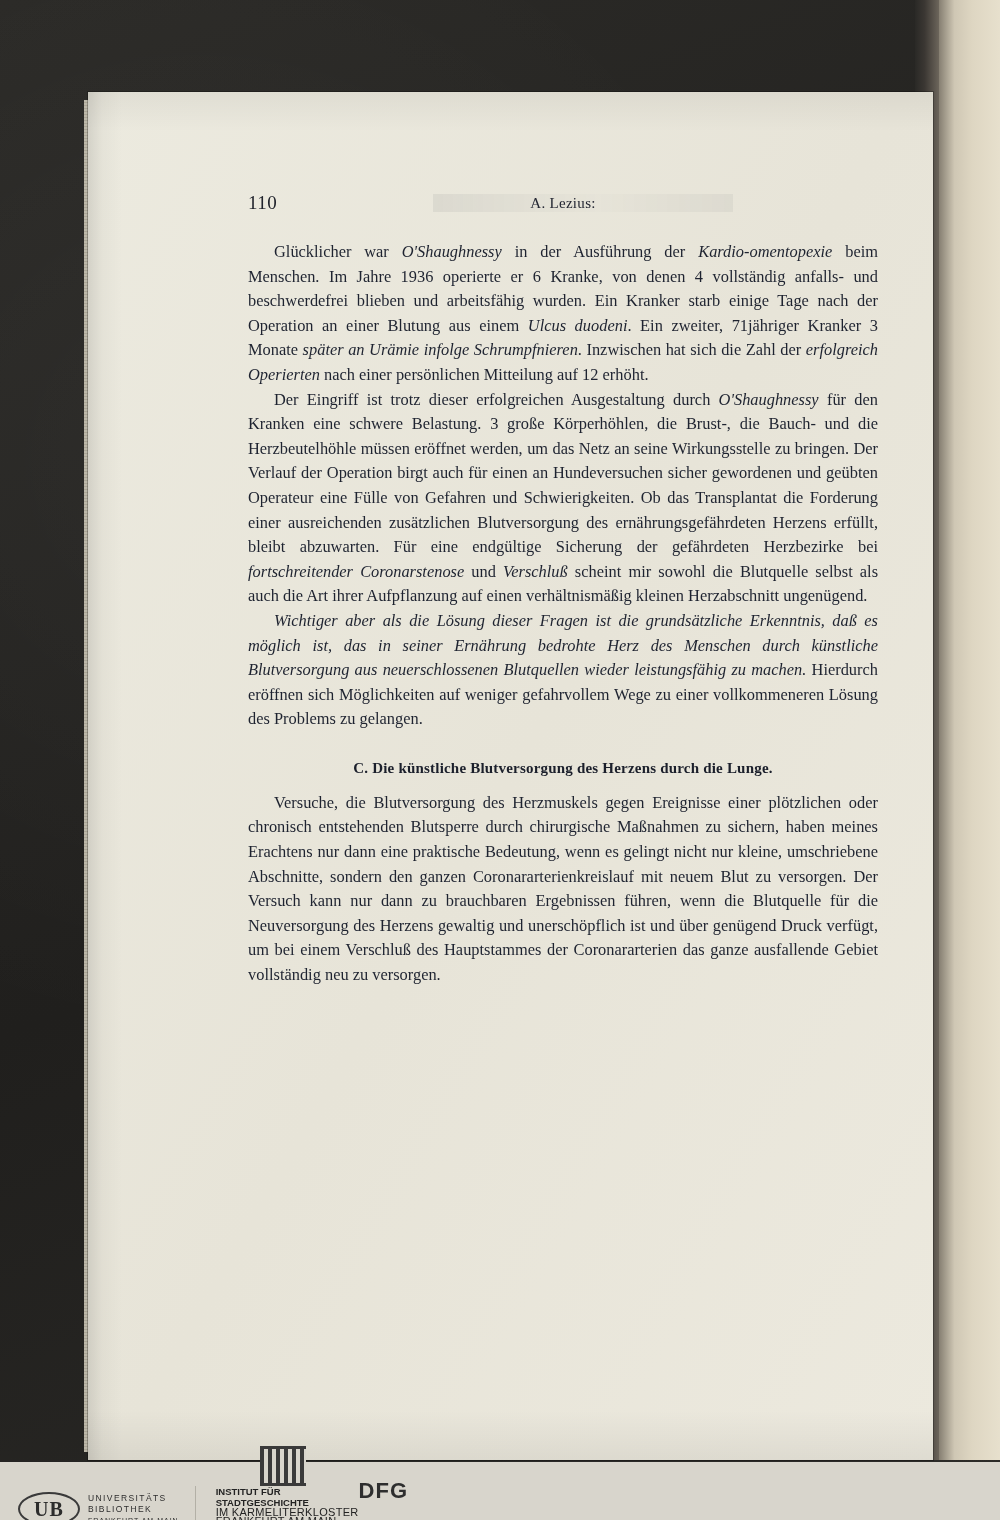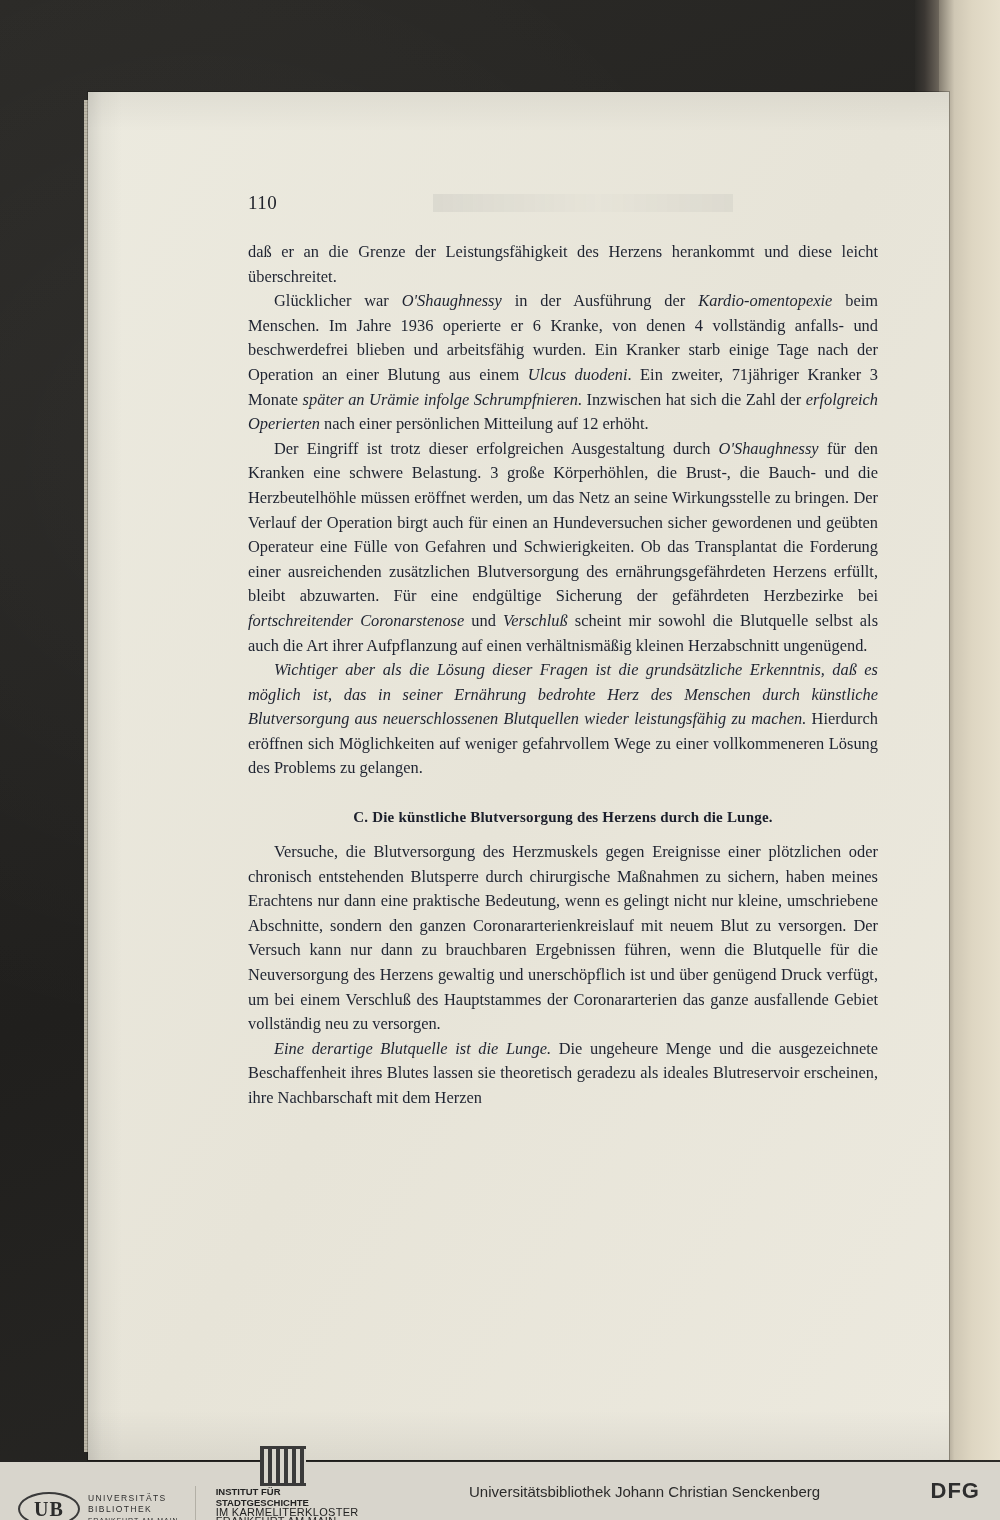--- a/index.html
+++ b/index.html
@@ -52,21 +52,20 @@
     top: 92px;
     width: 845px;
     height: 1368px;
     background: #e9e7dd;
     box-shadow: 0 0 0 1px rgba(0,0,0,0.25);
     background-image:
       linear-gradient(90deg, rgba(0,0,0,0.10) 0px, rgba(0,0,0,0.03) 14px, rgba(0,0,0,0) 34px),
       linear-gradient(180deg, rgba(0,0,0,0.05), rgba(0,0,0,0) 40px),
       linear-gradient(0deg, rgba(0,0,0,0.06), rgba(0,0,0,0) 50px),
       linear-gradient(120deg, #eceadf 0%, #e7e4d8 50%, #ece9de 100%);
-    padding-left: 16px;
   }
   
   .page-stack {
     position: absolute;
     left: 84px;
     top: 100px;
     width: 10px;
     height: 1352px;
     background: repeating-linear-gradient(180deg,
       #cdc8b8 0px, #cdc8b8 2px,
@@ -241,31 +240,30 @@
 <div class="book-right-edge"></div>
 <div class="book-right-edge dark-gutter"></div>
 <div class="page-stack"></div>
 
 <div class="page">
   <div class="content">
 
     <div class="runhead">
       <div class="ghost"></div>
       <div class="folio">110</div>
+      <div class="runtitle">A. Lezius:</div>
     </div>
 
-    <p id="p1"><span>daß er an die Grenze der Leistungsfähigkeit des Herzens herankommt und diese leicht überschreitet.</span></p>
     <p id="p2" class="indent"><span>Glücklicher war </span><span class="ital">O'Shaughnessy</span><span> in der Ausführung der </span><span class="ital">Kardio-omentopexie</span><span> beim Menschen. Im Jahre 1936 operierte er 6 Kranke, von denen 4 vollständig anfalls- und beschwerdefrei blieben und arbeitsfähig wurden. Ein Kranker starb einige Tage nach der Operation an einer Blutung aus einem </span><span class="ital">Ulcus duodeni</span><span>. Ein zweiter, 71jähriger Kranker 3 Monate </span><span class="ital">später an Urämie infolge Schrumpfnieren</span><span>. Inzwischen hat sich die Zahl der </span><span class="ital">erfolgreich Operierten</span><span> nach einer persönlichen Mitteilung auf 12 erhöht.</span></p>
     <p id="p3" class="indent"><span>Der Eingriff ist trotz dieser erfolgreichen Ausgestaltung durch </span><span class="ital">O'Shaughnessy</span><span> für den Kranken eine schwere Belastung. 3 große Körperhöhlen, die Brust-, die Bauch- und die Herzbeutelhöhle müssen eröffnet werden, um das Netz an seine Wirkungsstelle zu bringen. Der Verlauf der Operation birgt auch für einen an Hundeversuchen sicher gewordenen und geübten Operateur eine Fülle von Gefahren und Schwierigkeiten. Ob das Transplantat die Forderung einer ausreichenden zusätzlichen Blutversorgung des ernährungsgefährdeten Herzens erfüllt, bleibt abzuwarten. Für eine endgültige Sicherung der gefährdeten Herzbezirke bei </span><span class="ital">fortschreitender Coronarstenose</span><span> und </span><span class="ital">Verschluß</span><span> scheint mir sowohl die Blutquelle selbst als auch die Art ihrer Aufpflanzung auf einen verhältnismäßig kleinen Herzabschnitt ungenügend.</span></p>
     <p id="p4" class="indent"><span class="ital">Wichtiger aber als die Lösung dieser Fragen ist die grundsätzliche Erkenntnis, daß es möglich ist, das in seiner Ernährung bedrohte Herz des Menschen durch künstliche Blutversorgung aus neuerschlossenen Blutquellen wieder leistungsfähig zu machen.</span><span> Hierdurch eröffnen sich Möglichkeiten auf weniger gefahrvollem Wege zu einer vollkommeneren Lösung des Problems zu gelangen.</span></p>
 
     <h2 class="section">C. Die künstliche Blutversorgung des Herzens durch die Lunge.</h2>
 
     <p id="p5" class="indent"><span>Versuche, die Blutversorgung des Herzmuskels gegen Ereignisse einer plötzlichen oder chronisch entstehenden Blutsperre durch chirurgische Maßnahmen zu sichern, haben meines Erachtens nur dann eine praktische Bedeutung, wenn es gelingt nicht nur kleine, umschriebene Abschnitte, sondern den ganzen Coronararterienkreislauf mit neuem Blut zu versorgen. Der Versuch kann nur dann zu brauchbaren Ergebnissen führen, wenn die Blutquelle für die Neuversorgung des Herzens gewaltig und unerschöpflich ist und über genügend Druck verfügt, um bei einem Verschluß des Hauptstammes der Coronararterien das ganze ausfallende Gebiet vollständig neu zu versorgen.</span></p>
-    <p id="p6" class="indent"><span class="ital">Eine derartige Blutquelle ist die Lunge.</span><span> Die ungeheure Menge und die ausgezeichnete Beschaffenheit ihres Blutes lassen sie theoretisch geradezu als ideales Blutreservoir erscheinen, ihre Nachbarschaft mit dem Herzen</span></p>
 
   </div>
 </div>
 
 <div class="footer">
   <div class="footer-left">
     <div class="ub-logo">
       <div class="ub-oval">UB</div>
       <div class="ub-text">
         <div>UNIVERSITÄTS</div>
@@ -277,15 +275,14 @@
     <div class="inst-logo">
       <div class="inst-mark"></div>
       <div class="inst-text">
         <div>INSTITUT FÜR</div>
         <div>STADTGESCHICHTE</div>
         <div class="sub">IM KARMELITERKLOSTER</div>
         <div class="sub">FRANKFURT AM MAIN</div>
       </div>
     </div>
   </div>
-  <div class="footer-center">Universitätsbibliothek Johann Christian Senckenberg</div>
   <div class="footer-right">DFG</div>
 </div>
 
 </body></html>

